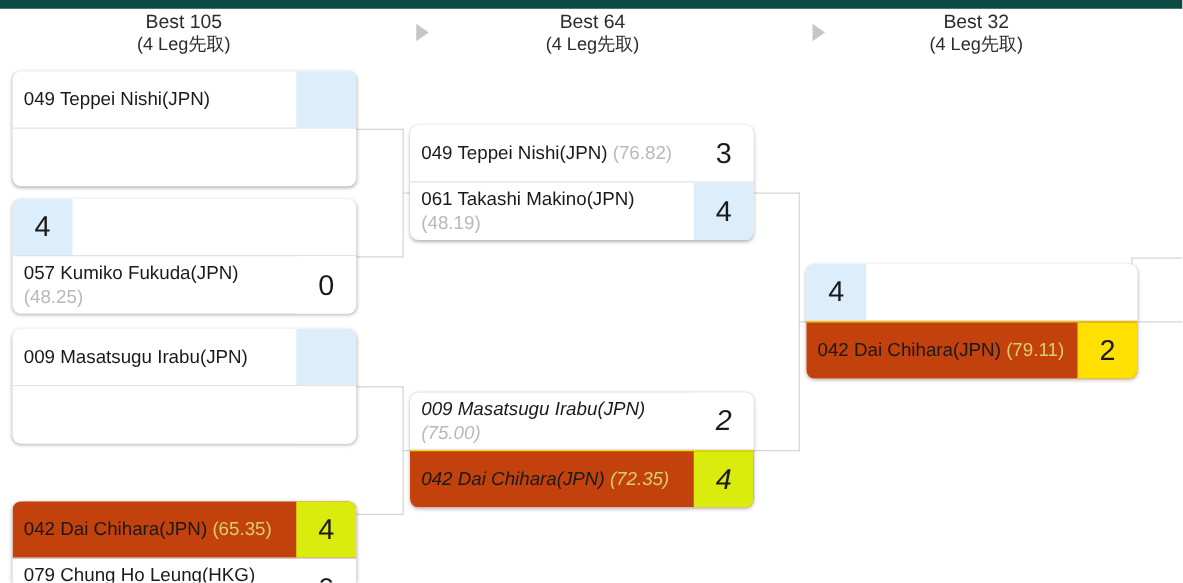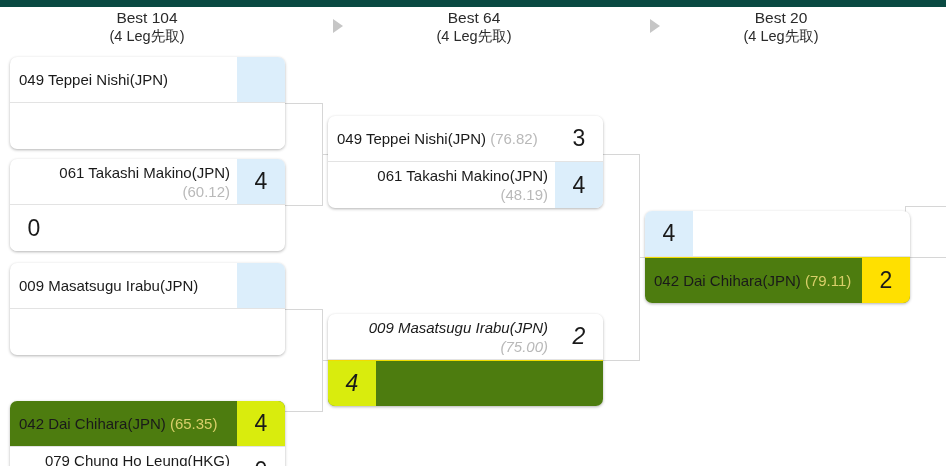--- a/index.html
+++ b/index.html
@@ -74,68 +74,68 @@
   .pname {
     flex: 1 1 auto;
     display: flex;
     align-items: center;
     padding: 2px 7px 2px 9px;
     font-size: 15px;
     line-height: 19px;
     box-sizing: border-box;
     overflow: hidden;
   }
-  .pname-inner { display: block; text-align: right; }
+  .pname-inner { display: block; }
   .avg {
     color: #b9b9b9;
     font-size: 15px;
   }
   .score {
     flex: 0 0 48px;
     display: flex;
     align-items: center;
     justify-content: center;
     font-size: 23px;
     line-height: 1;
     box-sizing: border-box;
     background: #ffffff;
   }
 
   
   .score.win   { background: #dceefb; }
-  .slot.hl     { background: #4d7c0f; }
+  .slot.hl     { background: #c2410c; }
   .slot.hl .avg{ color: #d9cf6a; }
   .slot.hl .score { background: #ffe800; }
   .slot.hl .score.win  { background: #d9ec0d; }
   .slot.hl .score.lose { background: #ffe000; }
   .slot.hl.bot { border-top: 1px solid #f0dc00; }
 
   .empty .pname, .empty .score { color: transparent; }
 </style>
 </head>
 <body>
 
 <div class="topbar"></div>
 
 <div class="round-head" style="left:0; width:294px;">
-  <div>Best 104</div>
+  <div>Best 105</div>
   <div class="rh-sub">(4 Leg先取)</div>
 </div>
 
 <div class="sep-arrow" style="left:333px;"></div>
 
 <div class="round-head" style="left:332px; width:284px;">
   <div>Best 64</div>
   <div class="rh-sub">(4 Leg先取)</div>
 </div>
 
 <div class="sep-arrow" style="left:650px;"></div>
 
 <div class="round-head" style="left:636px; width:290px;">
-  <div>Best 20</div>
+  <div>Best 32</div>
   <div class="rh-sub">(4 Leg先取)</div>
 </div>
 
 <div class="conn h" style="left:285px; top:103px; width:38px;"></div>
 <div class="conn h" style="left:285px; top:205px; width:38px;"></div>
 <div class="conn v" style="left:322px; top:103px; height:103px;"></div>
 <div class="conn h" style="left:322px; top:154px; width:14px;"></div>
 
 <div class="conn h" style="left:285px; top:309px; width:38px;"></div>
 <div class="conn h" style="left:285px; top:411px; width:38px;"></div>
@@ -160,26 +160,26 @@
     </div>
     <div class="slot bot empty">
       <div class="pname">
         <span class="pname-inner"></span>
       </div>
       <div class="score lose"></div>
     </div>
   </div>
 <div class="match" style="left:10px; top:159px; width:275px; height:92px;">
     <div class="slot top">
-      <div class="pname">
-        <span class="pname-inner">061 Takashi Makino(JPN)<span class="avg"> (60.12)</span></span>
-      </div>
       <div class="score win">4</div>
     </div>
     <div class="slot bot">
+      <div class="pname">
+        <span class="pname-inner">057 Kumiko Fukuda(JPN)<span class="avg"> (48.25)</span></span>
+      </div>
       <div class="score lose">0</div>
     </div>
   </div>
 <div class="match" style="left:10px; top:263px; width:275px; height:92px;">
     <div class="slot top">
       <div class="pname">
         <span class="pname-inner">009 Masatsugu Irabu(JPN)</span>
       </div>
       <div class="score win"></div>
     </div>
@@ -198,21 +198,21 @@
       <div class="score win">4</div>
     </div>
     <div class="slot bot">
       <div class="pname">
         <span class="pname-inner">079 Chung Ho Leung(HKG)<span class="avg"> (47.72)</span></span>
       </div>
       <div class="score lose">0</div>
     </div>
   </div>
 
-<div class="match" style="left:328px; top:116px; width:275px; height:92px;">
+<div class="match" style="left:328px; top:100px; width:275px; height:92px;">
     <div class="slot top">
       <div class="pname">
         <span class="pname-inner">049 Teppei Nishi(JPN)<span class="avg"> (76.82)</span></span>
       </div>
       <div class="score lose">3</div>
     </div>
     <div class="slot bot">
       <div class="pname">
         <span class="pname-inner">061 Takashi Makino(JPN)<span class="avg"> (48.19)</span></span>
       </div>
@@ -220,20 +220,23 @@
     </div>
   </div>
 <div class="match" style="left:328px; top:314px; width:275px; height:92px;font-style:italic;">
     <div class="slot top">
       <div class="pname">
         <span class="pname-inner">009 Masatsugu Irabu(JPN)<span class="avg"> (75.00)</span></span>
       </div>
       <div class="score lose">2</div>
     </div>
     <div class="slot bot hl">
+      <div class="pname">
+        <span class="pname-inner">042 Dai Chihara(JPN)<span class="avg"> (72.35)</span></span>
+      </div>
       <div class="score win">4</div>
     </div>
   </div>
 
 <div class="match" style="left:645px; top:211px; width:265px; height:92px;">
     <div class="slot top">
       <div class="score win">4</div>
     </div>
     <div class="slot bot hl">
       <div class="pname">

